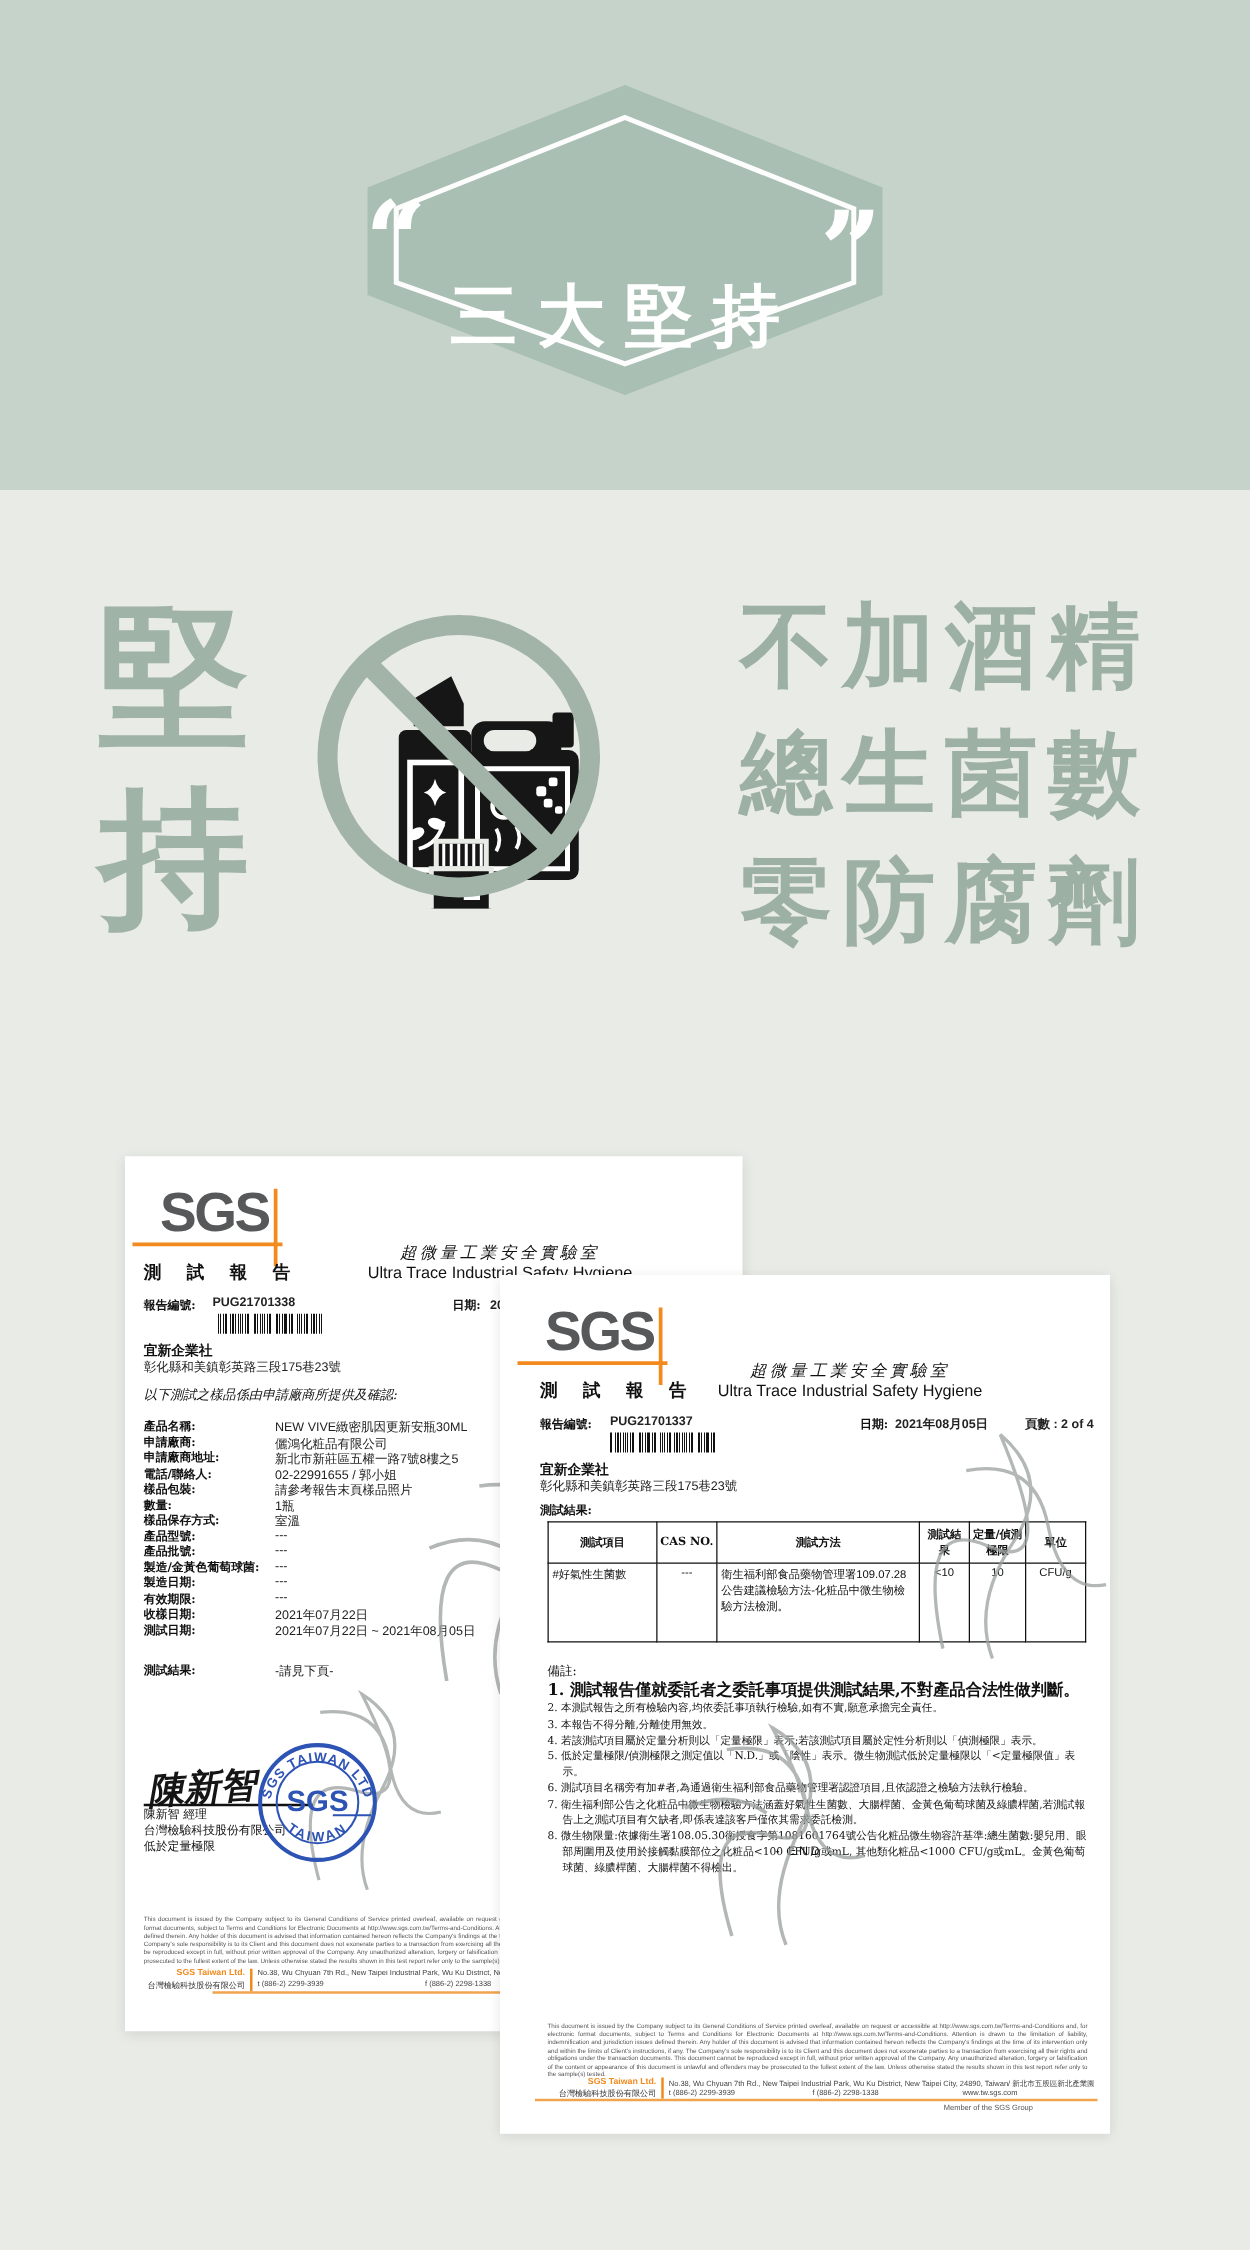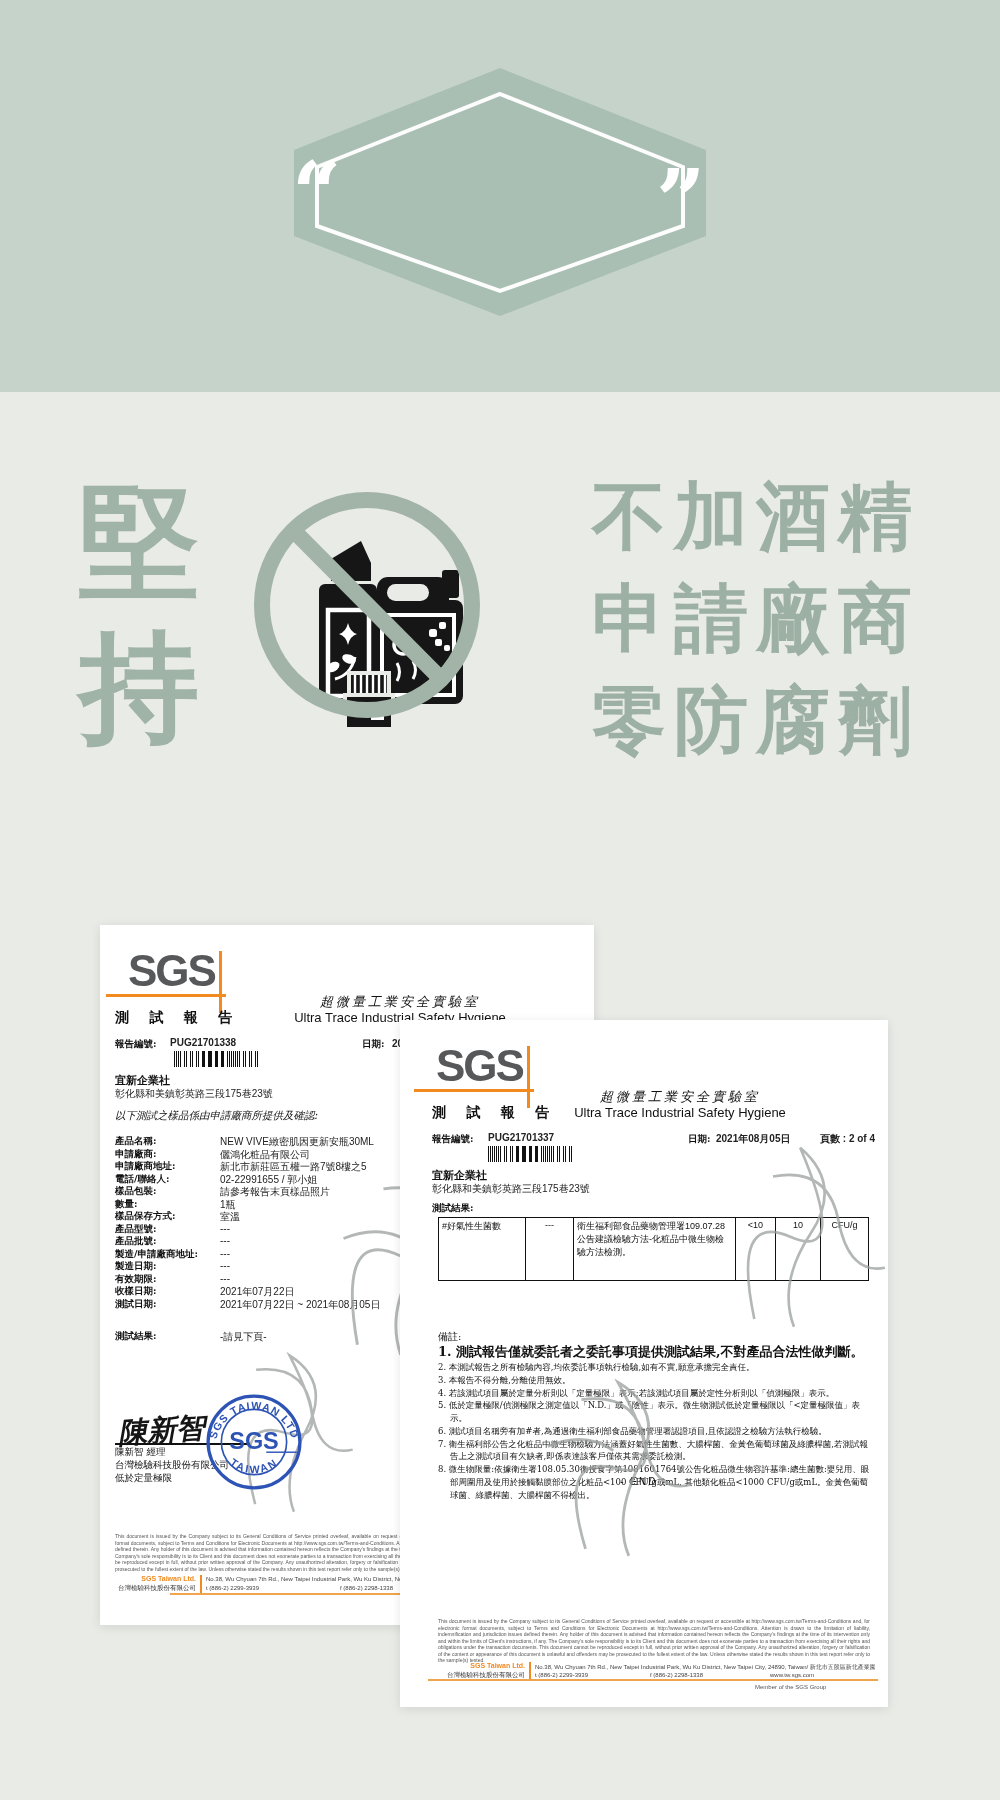--- a/index.html
+++ b/index.html
@@ -69,20 +69,21 @@
   .wm{opacity:.75;}
 </style>
 </head>
 <body>
 
 <div class="abs banner">
   <svg class="abs hex-svg" viewBox="0 0 1000 392">
     <polygon points="500,68 706,150 706,236 500,316 294,236 294,150" fill="#a9bfb3"></polygon>
     <polygon points="500,94 683,167 683,226 500,291 317,226 317,167" fill="none" stroke="#fdfdfd" stroke-width="4"></polygon>
   </svg>
+  <div class="abs badge-line" style="top:226px;">三大堅持</div>
   <div class="abs quote" style="left:292px;top:150px;">“</div>
   <div class="abs quote" style="left:656px;top:158px;">”</div>
 </div>
 
 <div class="abs vtitle">
   <div>堅</div>
   <div>持</div>
 </div>
 
 <svg class="abs" style="left:245px;top:483px;" width="244" height="244" viewBox="0 0 244 244">
@@ -122,21 +123,21 @@
         <line x1="140" y1="192" x2="140" y2="210"></line>
     </g>
     <rect x="100" y="212" width="48" height="34" fill="#161616" stroke="#e9ebe7" stroke-width="4"></rect>
     <rect x="126" y="220" width="13" height="17" fill="#ffffff"></rect>
   </g>
   <line x1="49" y1="48" x2="196" y2="196" stroke="#a2b3a8" stroke-width="16"></line>
   <circle cx="122" cy="122" r="105" fill="none" stroke="#a2b3a8" stroke-width="16"></circle>
 </svg>
 
 <div class="abs claim-line" style="top:480px;">不加酒精</div>
-<div class="abs claim-line" style="top:582px;">申請廠商</div>
+<div class="abs claim-line" style="top:582px;">總生菌數</div>
 <div class="abs claim-line" style="top:684px;">零防腐劑</div>
 
 <div class="abs doc" id="doc1">
   <div class="abs sgs-logo" style="left:28px;top:24px;">SGS</div>
   <div class="abs oline" style="left:6px;top:69px;width:120px;height:2.5px;"></div>
   <div class="abs oline" style="left:119px;top:26px;width:2.5px;height:62px;"></div>
   <div class="abs rtitle" style="left:15px;top:84px;">測 試 報 告</div>
   <div class="abs labzh" style="left:150px;top:68px;width:300px;text-align:center;">超微量工業安全實驗室</div>
   <div class="abs laben" style="left:150px;top:85px;width:300px;text-align:center;">Ultra Trace Industrial Safety Hygiene</div>
 
@@ -180,21 +181,21 @@
     </div>
   <div class="frow" style="top:297.5px;">
       <span class="flabel">產品型號:</span>
       <span class="fval">---</span>
     </div>
   <div class="frow" style="top:310px;">
       <span class="flabel">產品批號:</span>
       <span class="fval">---</span>
     </div>
   <div class="frow" style="top:322.5px;">
-      <span class="flabel">製造/申請廠商地址:</span>
+      <span class="flabel">製造/金黃色葡萄球菌:</span>
       <span class="fval">---</span>
     </div>
   <div class="frow" style="top:335px;">
       <span class="flabel">製造日期:</span>
       <span class="fval">---</span>
     </div>
   <div class="frow" style="top:347.5px;">
       <span class="flabel">有效期限:</span>
       <span class="fval">---</span>
     </div>
@@ -273,20 +274,28 @@
   <table class="ttable">
     <colgroup>
       <col style="width:87px">
         <col style="width:48px">
         <col style="width:162px">
       <col style="width:40px">
         <col style="width:45px">
         <col style="width:48px">
     </colgroup>
     <tbody>
+        <tr>
+      <th>測試項目</th>
+      <th>CAS NO.</th>
+      <th>測試方法</th>
+      <th>測試結果</th>
+      <th>定量/偵測極限</th>
+      <th>單位</th>
+    </tr>
     <tr>
       <td>#好氣性生菌數</td>
       <td class="td-c">---</td>
       <td>衛生福利部食品藥物管理署109.07.28公告建議檢驗方法-化粧品中微生物檢驗方法檢測。</td>
       <td class="td-c">&lt;10</td>
       <td class="td-c">10</td>
       <td class="td-c">CFU/g</td>
     </tr>
   </tbody>
     </table>

